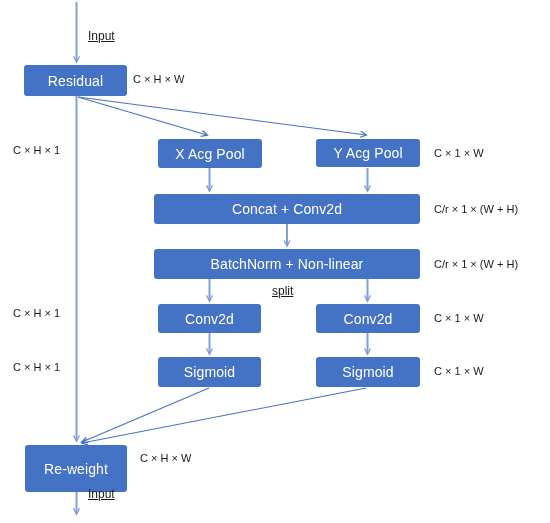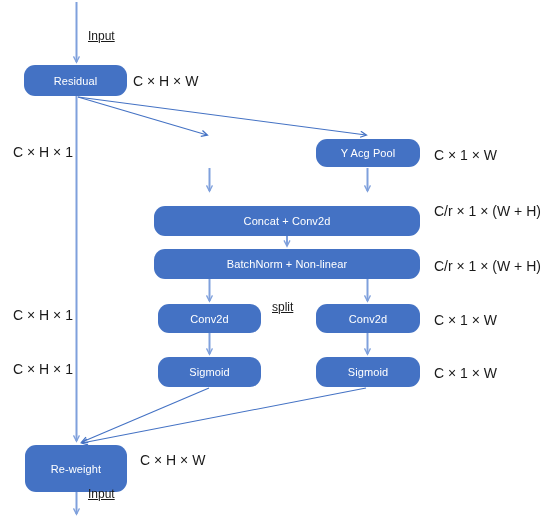--- a/index.html
+++ b/index.html
@@ -17,34 +17,34 @@
   }
   #wires {
     position: absolute;
     left: 0; top: 0;
     width: 550px; height: 523px;
     pointer-events: none;
   }
   .node {
     position: absolute;
     background: #4472C4;
-    border-radius: 11px;
+    border-radius: 3px;
     color: #ffffff;
-    font-size: 11px;
+    font-size: 14px;
     display: flex;
     align-items: center;
     justify-content: center;
     letter-spacing: 0.1px;
     z-index: 3;
     box-sizing: border-box;
   }
   .tag {
     position: absolute;
     color: #1a1a1a;
-    font-size: 14px;
+    font-size: 11px;
     white-space: nowrap;
     z-index: 4;
   }
   .flow-label {
     position: absolute;
     color: #1a1a1a;
     font-size: 12px;
     white-space: nowrap;
     z-index: 4;
     text-decoration: underline;
@@ -89,26 +89,29 @@
 
     <line x1="366" y1="388" x2="82" y2="443" stroke="#4472C4" stroke-width="1.1" marker-end="url(#ahd)"></line>
 
     <line x1="76.5" y1="476" x2="76.5" y2="514" stroke="#7FA0DC" stroke-width="2" marker-end="url(#ah)"></line>
   </svg>
 
   <div class="node" style="left:24px; top:65px; width:103px; height:31px;">
     <span>Residual</span>
   </div>
 
+  <div class="node" style="left:158px; top:139px; width:104px; height:29px;">
+    <span>X Acg Pool</span>
+  </div>
 
   <div class="node" style="left:316px; top:139px; width:104px; height:28px;">
     <span>Y  Acg Pool</span>
   </div>
 
-  <div class="node" style="left:154px; top:194px; width:266px; height:30px;margin-top:12px;">
+  <div class="node" style="left:154px; top:194px; width:266px; height:30px;">
     <span>Concat + Conv2d</span>
   </div>
 
   <div class="node" style="left:154px; top:249px; width:266px; height:30px;">
     <span>BatchNorm + Non-linear</span>
   </div>
 
   <div class="node" style="left:158px; top:304px; width:103px; height:29px;">
     <span>Conv2d</span>
   </div>
@@ -123,21 +126,21 @@
 
   <div class="node" style="left:316px; top:357px; width:104px; height:30px;">
     <span>Sigmoid</span>
   </div>
 
   <div class="node" style="left:25px; top:445px; width:102px; height:47px;">
     <span>Re-weight</span>
   </div>
 
   <div class="flow-label" style="left:88px; top:29px;">Input</div>
-  <div class="flow-label" style="left:272px; top:300px;">split</div>
+  <div class="flow-label" style="left:272px; top:284px;">split</div>
   <div class="flow-label" style="left:88px; top:487px;">Input</div>
 
   <div class="tag" style="left:133px; top:73px;">C × H × W</div>
   <div class="tag" style="left:13px; top:144px;">C × H × 1</div>
   <div class="tag" style="left:434px; top:147px;">C × 1 × W</div>
   <div class="tag" style="left:434px; top:203px;">C/r × 1 × (W + H)</div>
   <div class="tag" style="left:434px; top:258px;">C/r × 1 × (W + H)</div>
   <div class="tag" style="left:13px; top:307px;">C × H × 1</div>
   <div class="tag" style="left:434px; top:312px;">C × 1 × W</div>
   <div class="tag" style="left:13px; top:361px;">C × H × 1</div>

